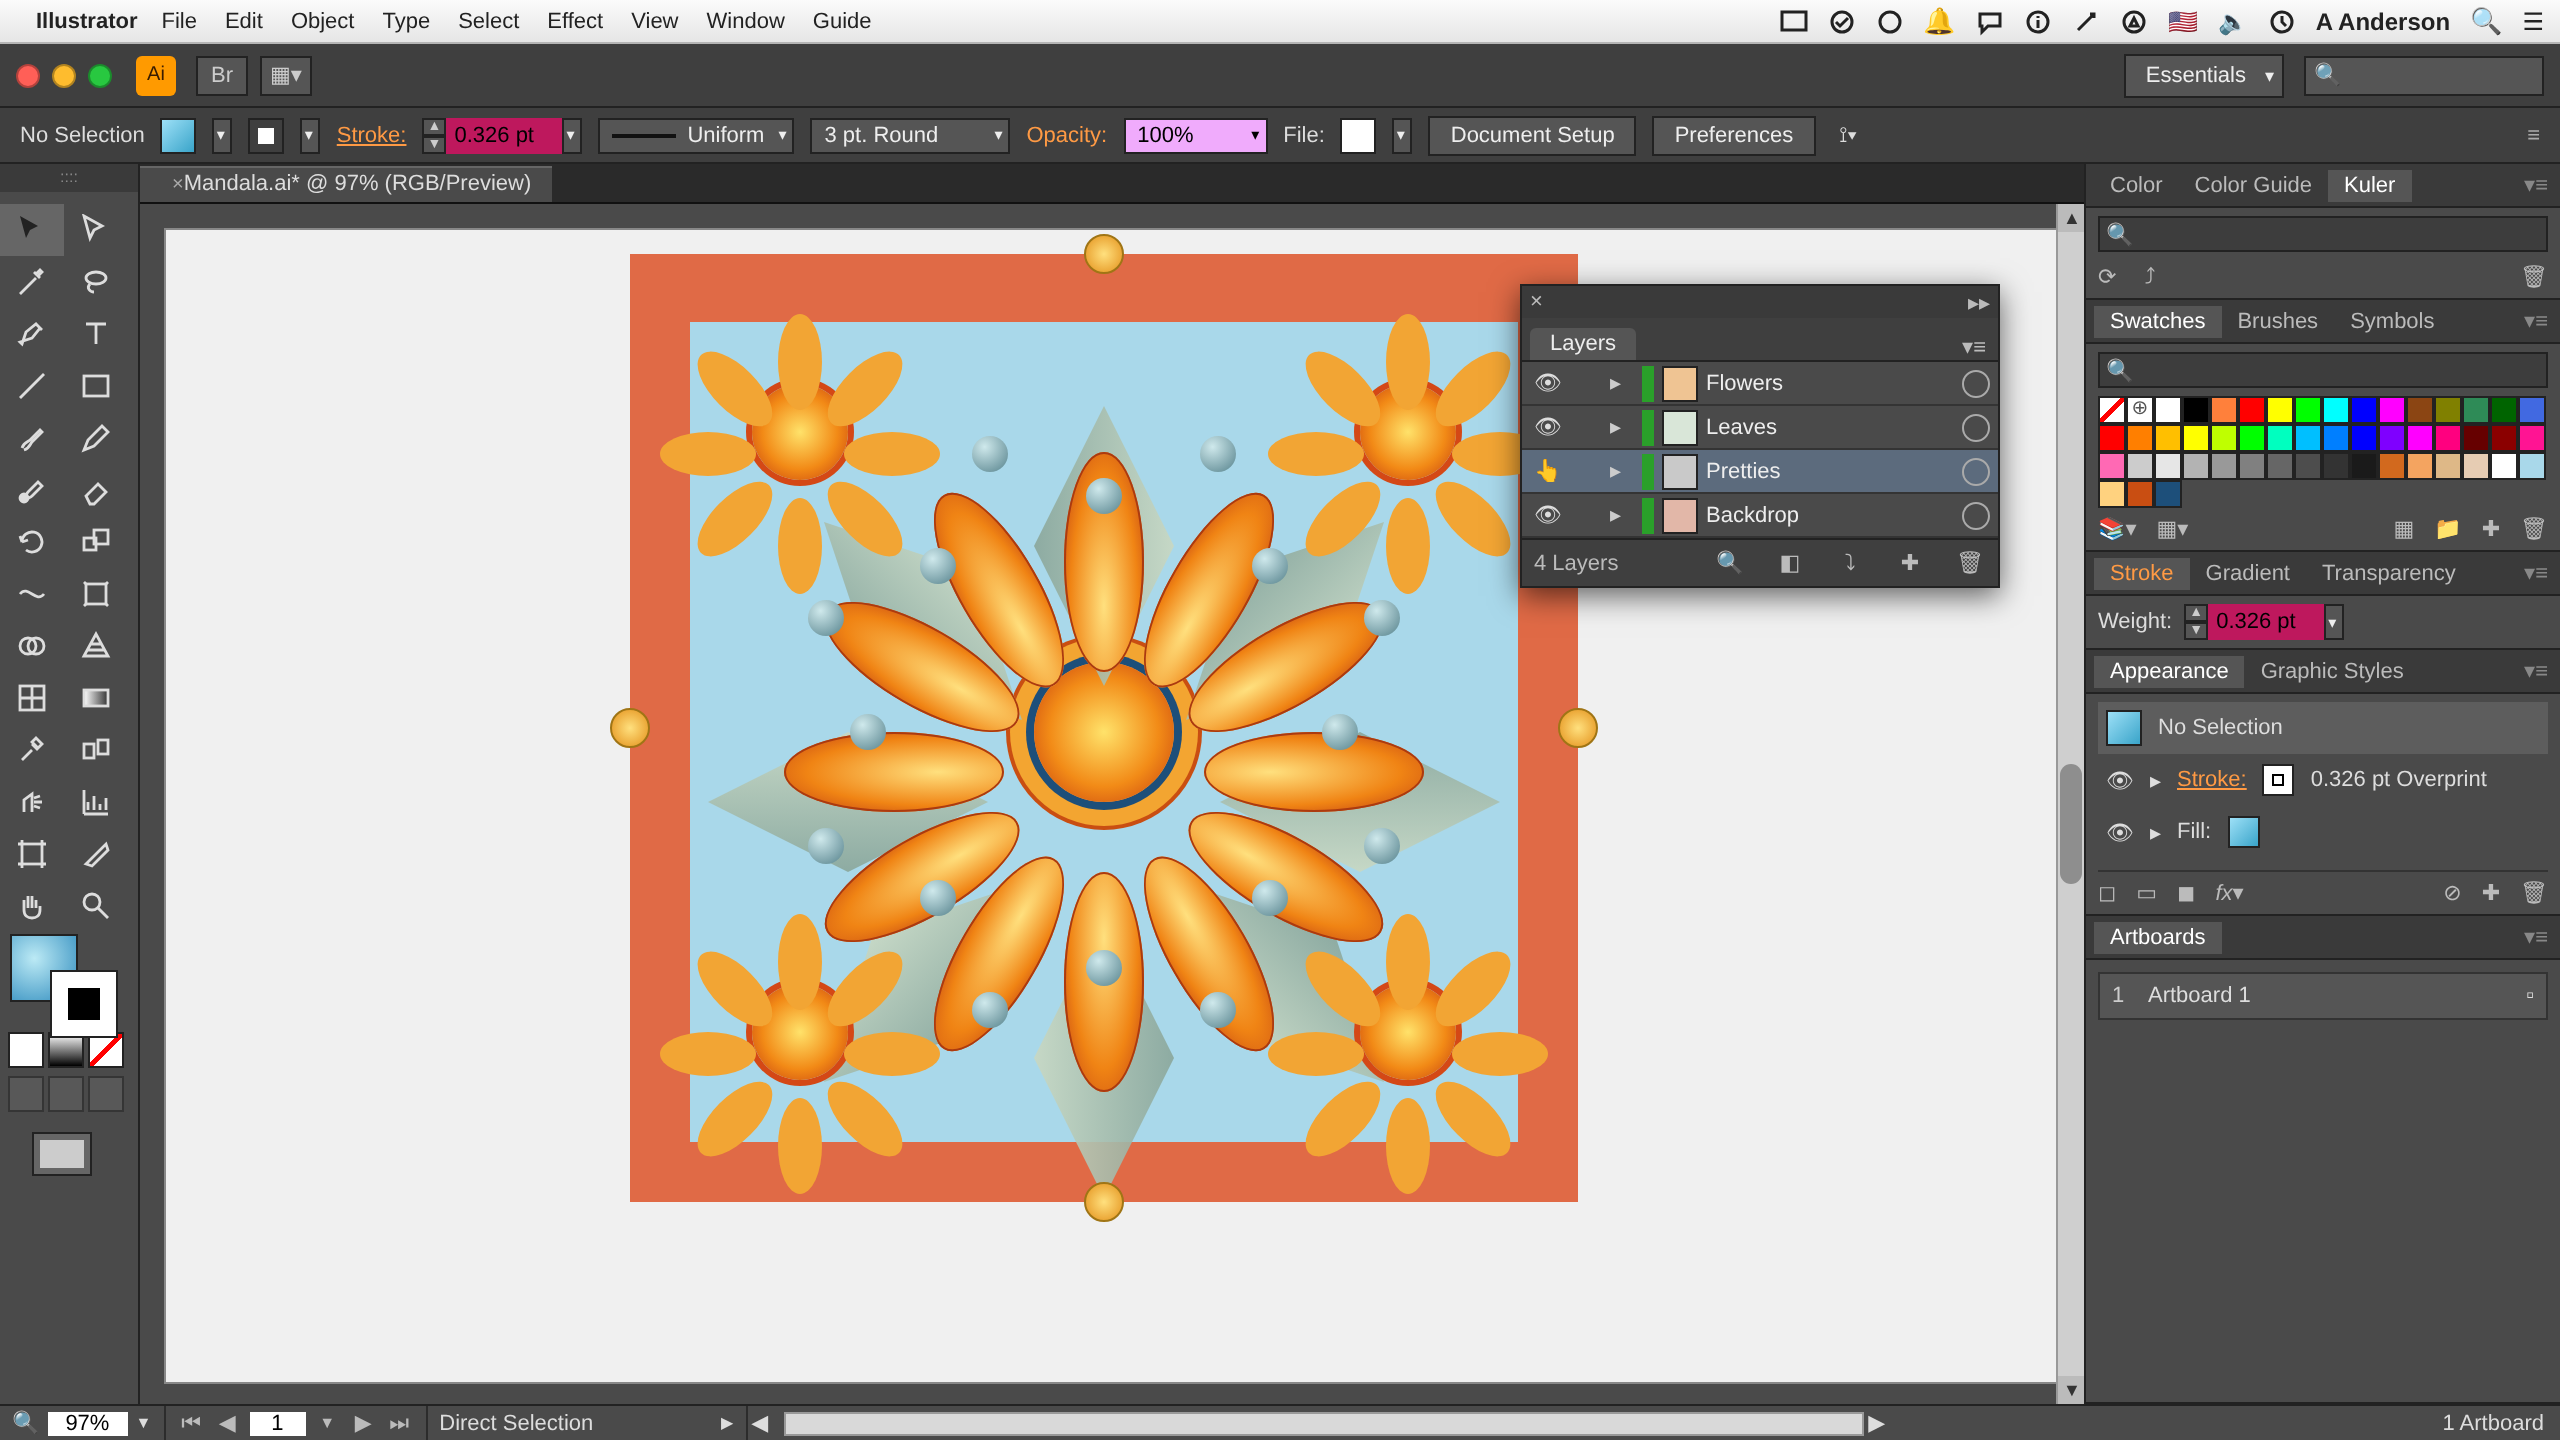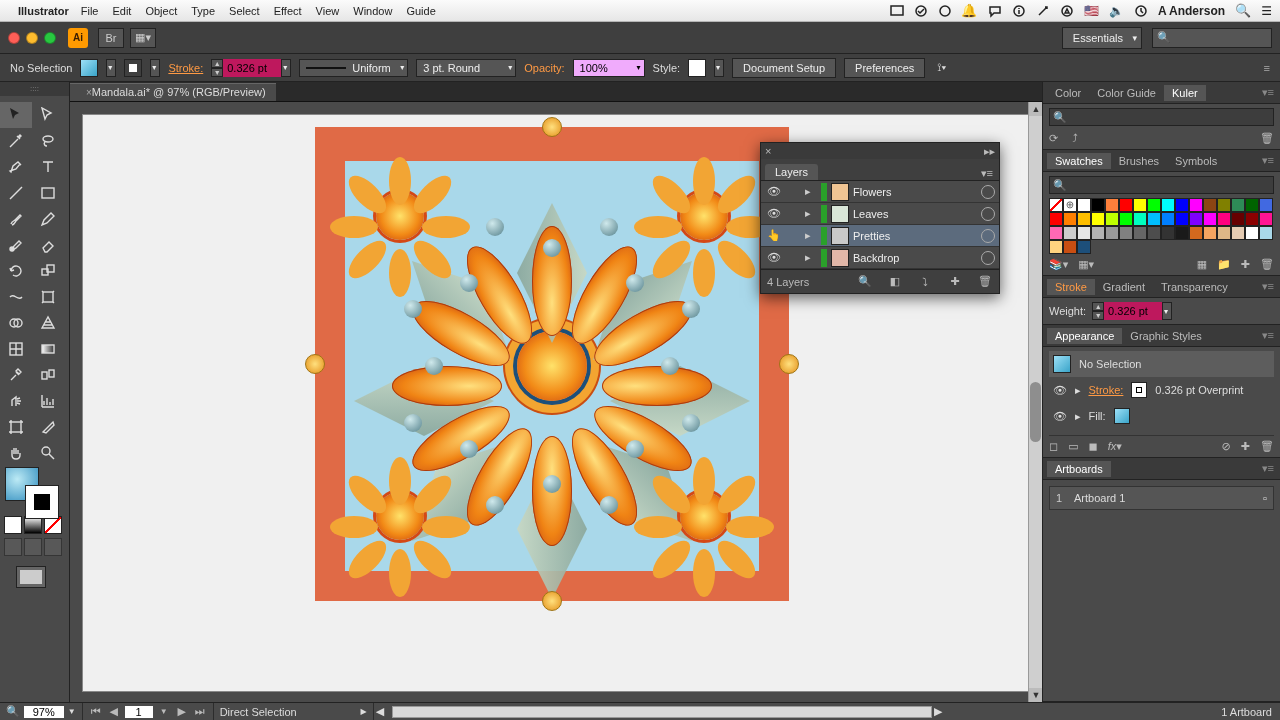--- a/index.html
+++ b/index.html
@@ -13,21 +13,21 @@
 .mac-menu .right { margin-left: auto; display: flex; align-items: center; gap: 10px; }
 .mac-menu .right span { font-size: 12px; }
 .mac-menu .user { font-weight: 600; }
 .menu-glyph { display:inline-block; width:14px; height:14px; stroke:#222; fill:none; stroke-width:1.5; }
 
 
 .app-chrome { height: 32px; background: #3f3f3f; display: flex; align-items: center; padding: 0 8px; border-bottom: 1px solid #222; }
 .traffic { display: flex; gap: 6px; margin-right: 12px; }
 .dot { width: 12px; height: 12px; border-radius: 50%; border: 1px solid rgba(0,0,0,.3); }
 .dot.r { background:#ff5f57; } .dot.y{background:#febc2e;} .dot.g{background:#28c840;}
-.ai-logo { width: 20px; height: 20px; background: #ff9a00; color:#3a1d00; font-weight:bold; display:flex; align-items:center; justify-content:center; border-radius:3px; margin-right:10px; font-size:10px;}
+.ai-logo { width: 20px; height: 20px; background: #ff9a00; color:#3a1d00; font-weight:normal; display:flex; align-items:center; justify-content:center; border-radius:3px; margin-right:10px; font-size:10px;}
 .chrome-btn { width: 26px; height: 20px; border:1px solid #222; background:#555; margin-right:6px; display:flex;align-items:center;justify-content:center;color:#ccc;}
 .workspace { margin-left:auto; display:flex; align-items:center; gap:10px;}
 .workspace-sel { background:#555; height:22px; padding:0 18px 0 10px; color:#eee; display:flex;align-items:center; border:1px solid #222; position:relative;}
 .workspace-sel:after{content:"▾"; position:absolute; right:4px; font-size:9px;}
 .search-top { width:120px; height:20px; background:#555; border:1px solid #222; display:flex;align-items:center; padding-left:4px; color:#aaa;}
 
 
 .ctrl { height:28px; background:#3f3f3f; color:#ddd; display:flex; align-items:center; padding:0 10px; gap:8px; border-bottom:1px solid #222; font-size:11px;}
 .ctrl .lbl{ color:#ddd; }
 .ctrl .sw { width:18px; height:18px; border:1px solid #222; }
@@ -211,32 +211,32 @@
     <span class="drop" style="width:10px;padding:0"></span>
   <span class="lbl" style="color:#ff9a44;text-decoration:underline">Stroke:</span>
   <div class="stepper">
     <div class="arrows">
         <span>▲</span>
         <span>▼</span>
       </div>
     <div class="num-field">0.326 pt</div>
     <span class="drop" style="width:10px;padding:0"></span>
   </div>
-  <div class="drop" style="width:109px">
+  <div class="drop" style="width:98px">
       <span style="width:40px;height:2px;background:#111;margin-right:6px"></span>
       <span>Uniform</span>
     </div>
   <div class="drop" style="width:100px">
       <span>3 pt. Round</span>
     </div>
   <span class="lbl" style="color:#ff9a44;">Opacity:</span>
   <div class="drop" style="width:72px;background:#f0abfc;color:#000">
       <span>100%</span>
     </div>
-  <span class="lbl">Style:</span>
+  <span class="lbl">File:</span>
   <div class="style-sw"></div>
     <span class="drop" style="width:10px;padding:0"></span>
   <div class="btn">Document Setup</div>
   <div class="btn">Preferences</div>
   <span style="margin-left:4px">⟟▾</span>
   <span style="margin-left:auto;color:#aaa">≡</span>
 </div>
 
 <div class="main">
 

